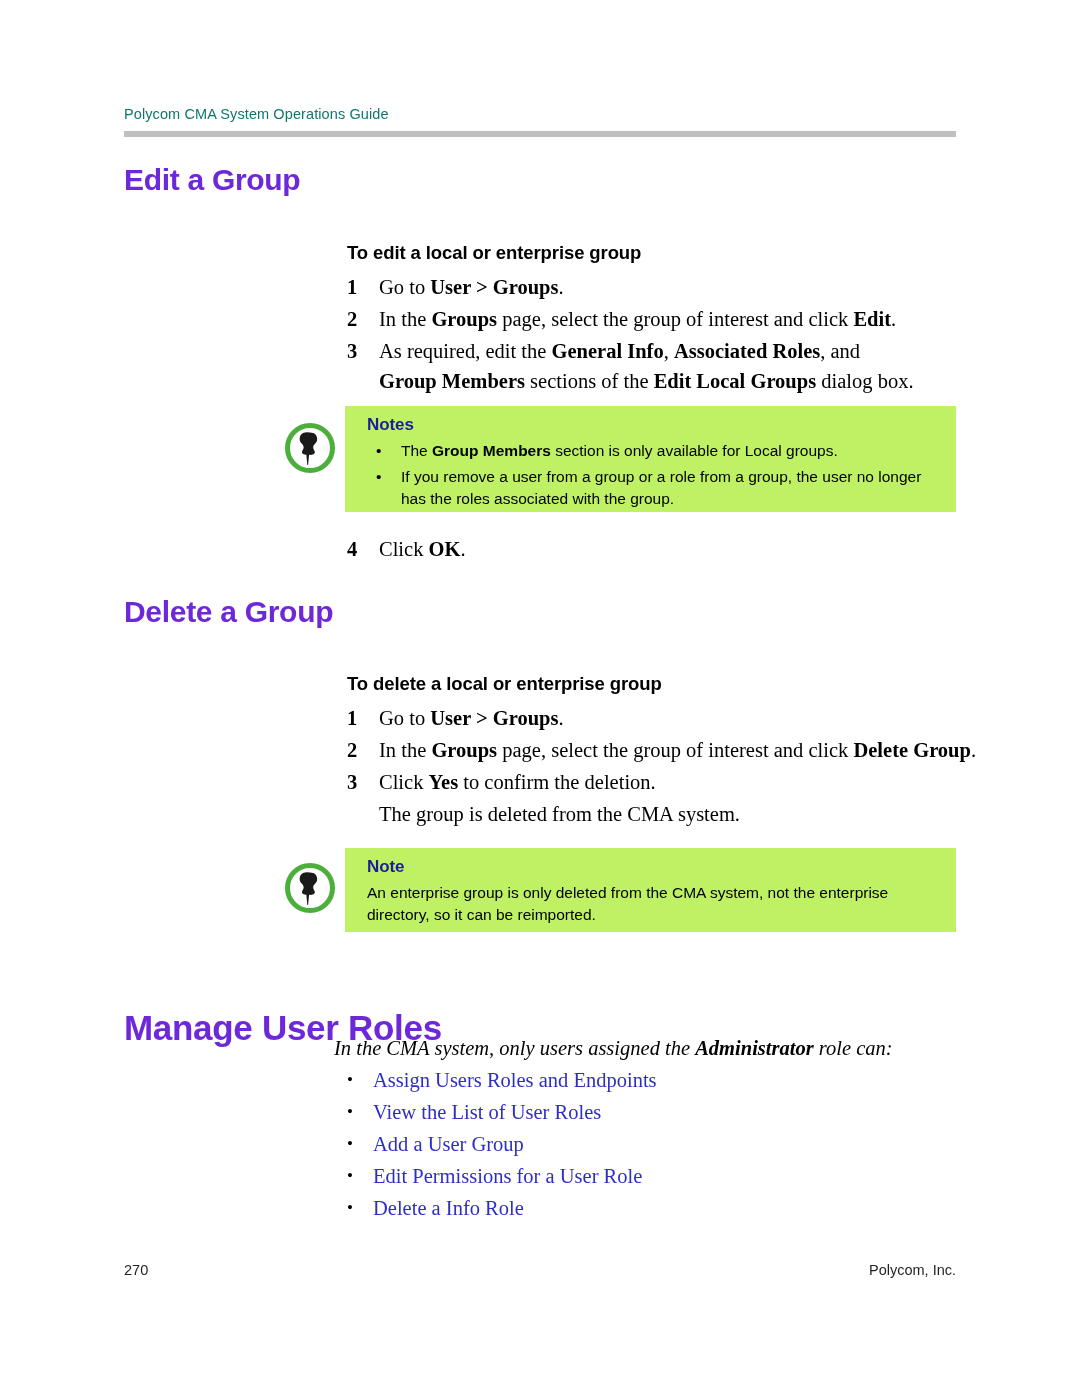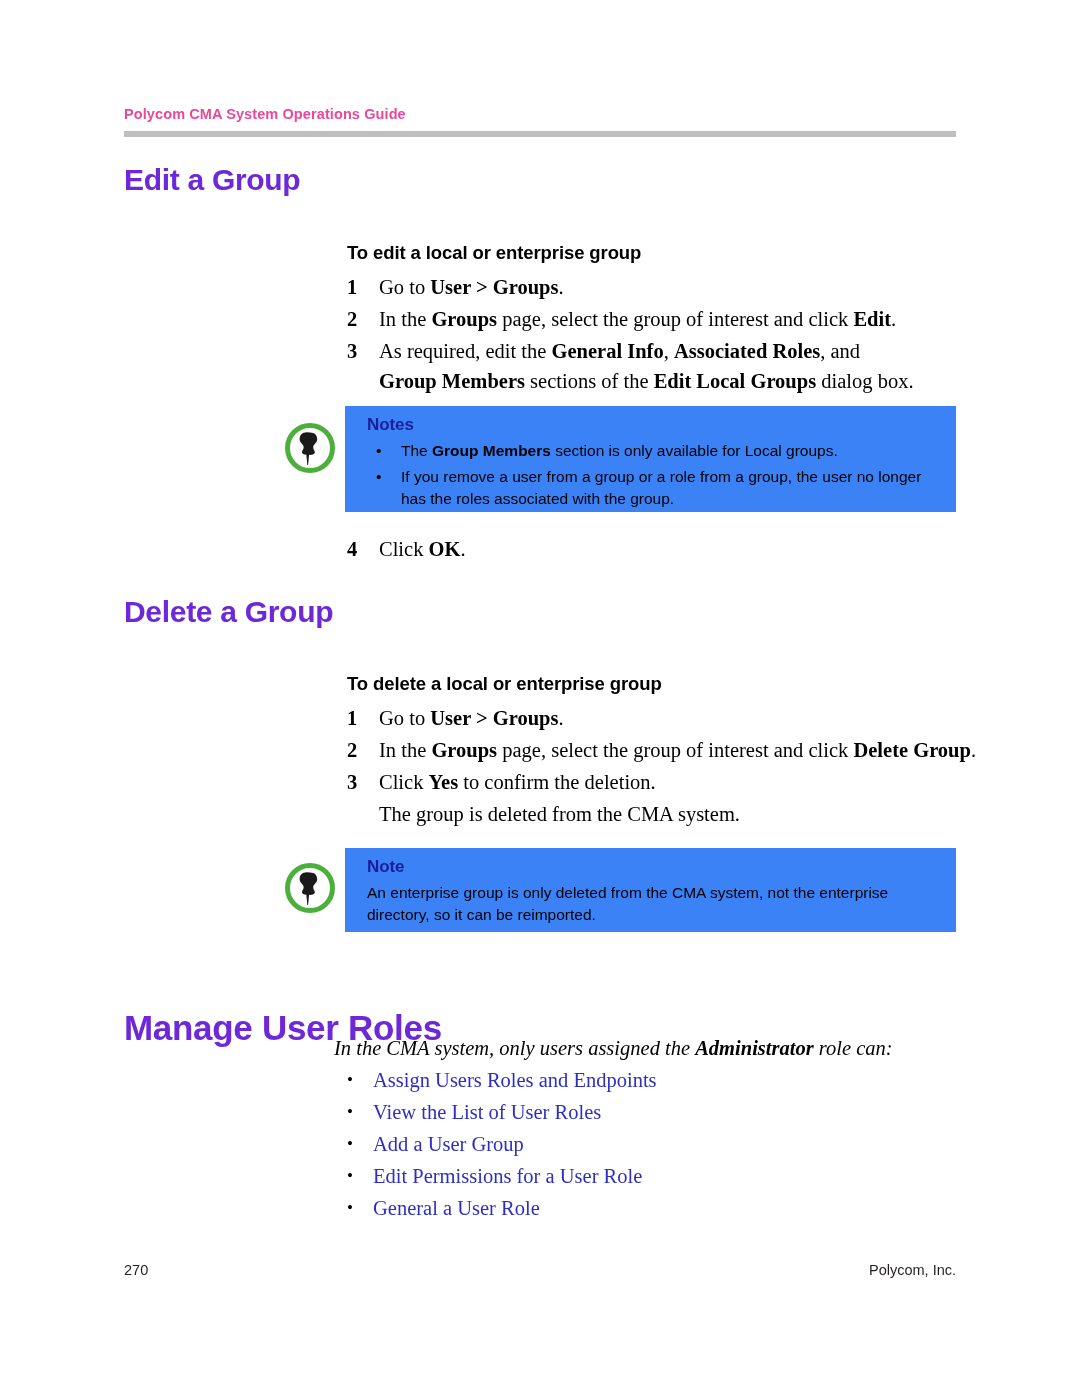--- a/index.html
+++ b/index.html
@@ -24,22 +24,21 @@
   }
 
   
   .running-header {
     position: absolute;
     left: 124px;
     top: 106px;
     font-family: "Liberation Sans", sans-serif;
     font-size: 14.5px;
     letter-spacing: 0.1px;
-    color: #ec4899;
-    font-weight: bold;
+    color: #0f766e;
   }
   .header-rule {
     position: absolute;
     left: 124px;
     top: 131px;
     width: 832px;
     height: 6px;
     background: #bfbfbf;
   }
 
@@ -106,21 +105,21 @@
   }
   .note-icon {
     position: absolute;
     left: 0;
     top: 0;
     width: 58px;
     height: 58px;
   }
   .note-box {
     position: absolute;
-    background: #3b82f6;
+    background: #bef264;
     box-sizing: border-box;
     padding: 9px 18px 10px 22px;
   }
   .note-title {
     font-family: "Liberation Sans", sans-serif;
     font-weight: bold;
     font-size: 17px;
     color: #1d1d9c;
     margin: 0 0 5px 0;
     letter-spacing: -0.1px;
@@ -292,20 +291,20 @@
     <div class="link-item">
       <span class="bullet">•</span>
       <span class="link-text">Add a User Group</span>
     </div>
     <div class="link-item">
       <span class="bullet">•</span>
       <span class="link-text">Edit Permissions for a User Role</span>
     </div>
     <div class="link-item">
       <span class="bullet">•</span>
-      <span class="link-text">General a User Role</span>
+      <span class="link-text">Delete a Info Role</span>
     </div>
   </div>
 
   <div class="footer-page">270</div>
   <div class="footer-company">Polycom, Inc.</div>
 
 </div>
 
 </body></html>

